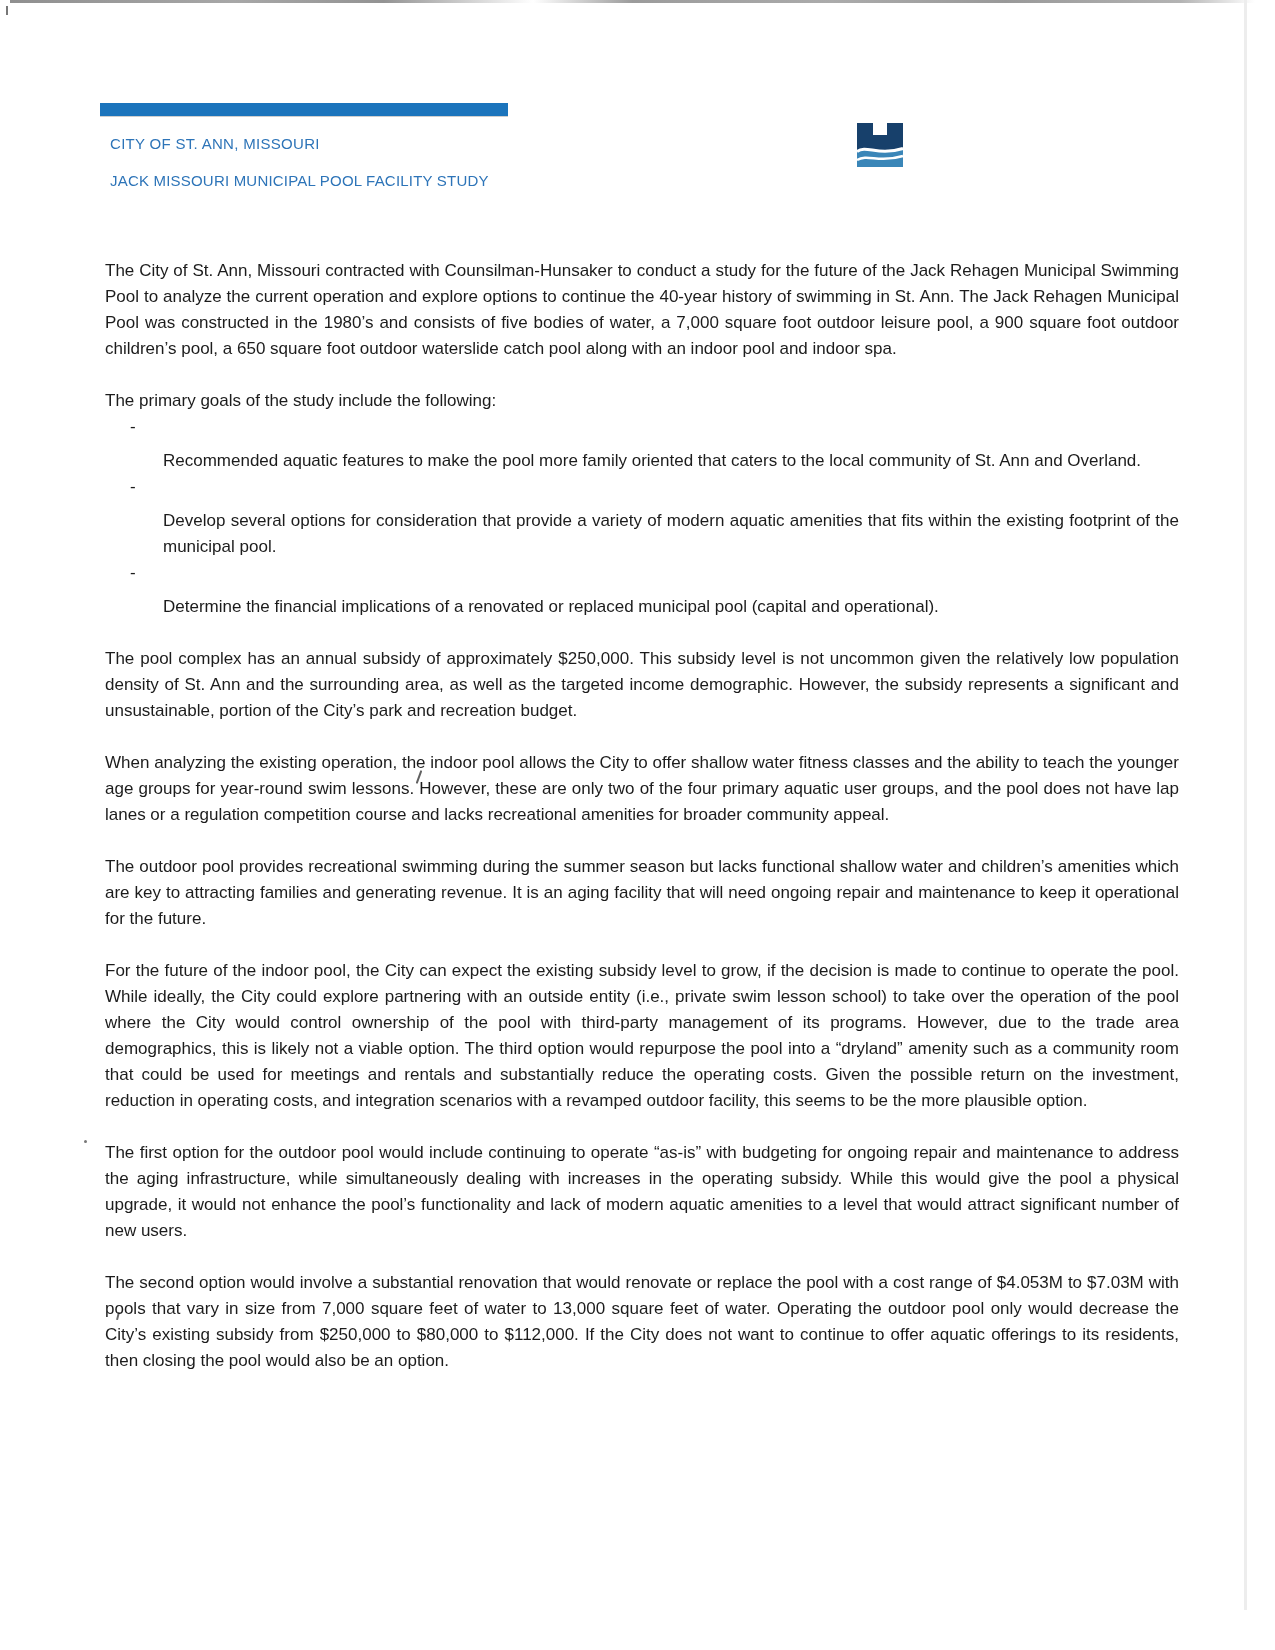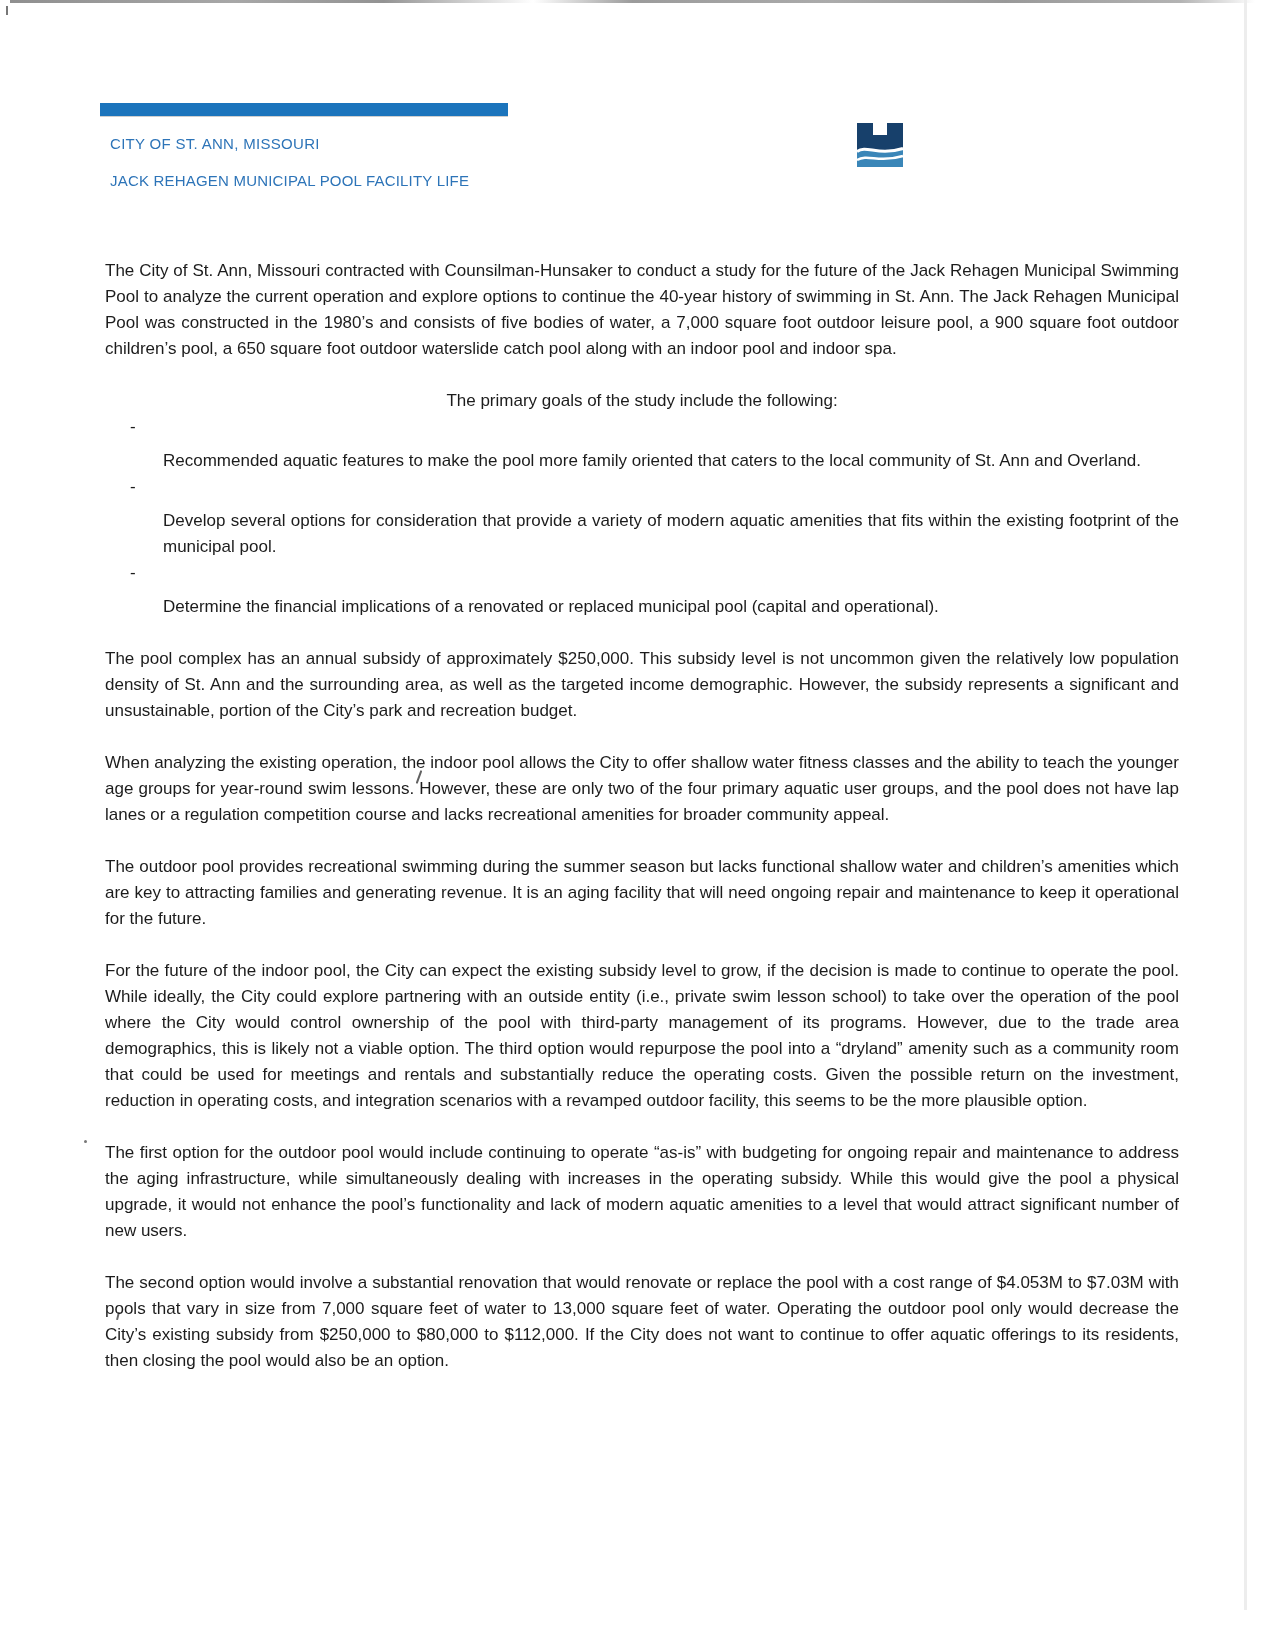--- a/index.html
+++ b/index.html
@@ -77,41 +77,41 @@
     font-size: 30px; font-weight: normal; color: #2e74b5;
     letter-spacing: .2px;
   }
 
   
   .content {
     position: absolute; left: 97px; top: 258px; width: 1082px;
     font-size: 17px; line-height: 26px; color: #1c1c1c;
   }
   .content p { margin: 0 0 26px 8px; text-align: justify; }
-  .content p.goals-intro { margin-bottom: 0; text-align: center; }
+  .content p.goals-intro { margin-bottom: 0; text-align: left; }
   .goal-list { margin: 0 0 26px 0; }
   .goal { display: flex; }
   .goal .dash { flex: none; width: 33px; padding-left: 33px; }
   .goal .goal-text { flex: 1; text-align: justify; margin-top: 34px; }
 </style>
 </head>
 <body>
 
 <div class="page">
 
   <div class="scan-top"></div>
   <div class="scan-right"></div>
   <div class="scan-tick-corner"></div>
   <div class="scan-mark-appeal"></div>
   <div class="scan-dot-p7"></div>
   <div class="scan-comma-p8"></div>
 
   <div class="header-bar"></div>
   <div class="org-line">CITY OF ST. ANN, MISSOURI</div>
-  <div class="doc-line">JACK REHAGEN MUNICIPAL POOL FACILITY LIFE</div>
+  <div class="doc-line">JACK MISSOURI MUNICIPAL POOL FACILITY STUDY</div>
 
   <div class="logo">
     <svg class="logo-icon" viewBox="0 0 50 44" xmlns="http://www.w3.org/2000/svg" aria-hidden="true">
       <path d="M2,0 H18 V12 H32 V0 H48 V44 H2 Z" fill="#17406b"></path>
       <path d="M2,29 C12,22 22,34 48,26 L48,44 L2,44 Z" fill="#3a86b8"></path>
       <path d="M2,28.5 C12,21.5 22,33.5 48,25.5" fill="none" stroke="#ffffff" stroke-width="3"></path>
       <path d="M2,37 C13,30.5 24,40.5 48,33" fill="none" stroke="#ffffff" stroke-width="2.4"></path>
     </svg>
   </div>
 

